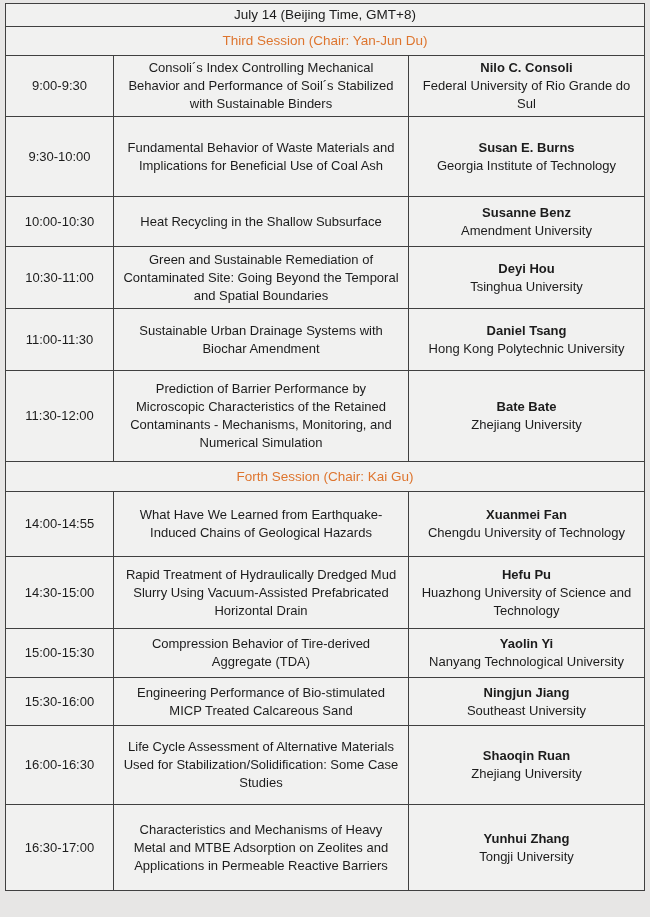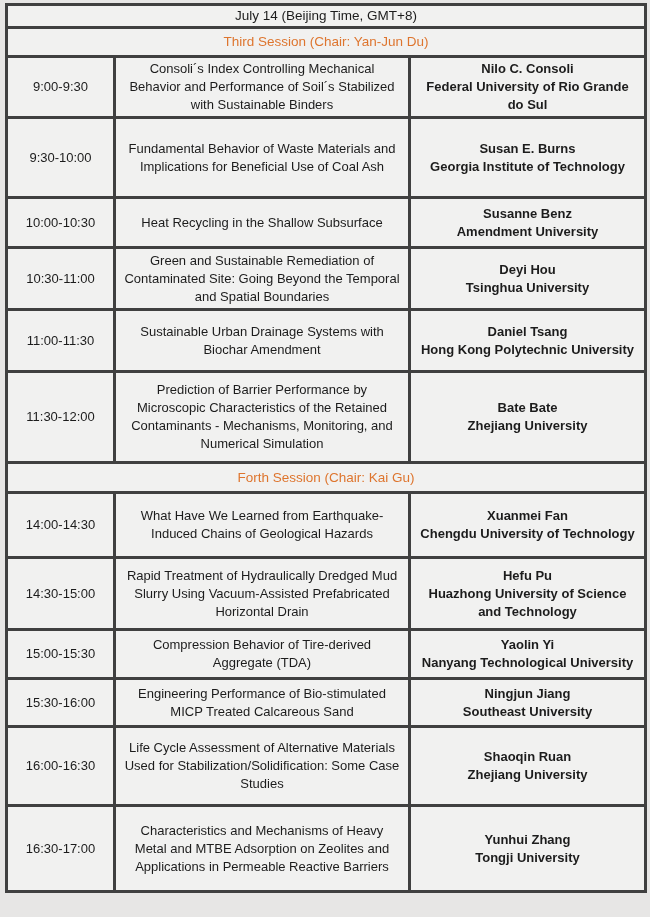--- a/index.html
+++ b/index.html
@@ -14,21 +14,21 @@
     color: #1c1c1c;
     overflow: hidden;
   }
   .schedule-table {
     border-collapse: collapse;
     table-layout: fixed;
     width: 639px;
     margin: 3px 0 0 5px;
   }
   .schedule-table td {
-    border: 3px solid #404040;
+    border: 1px solid #404040;
     background: #f1f1f0;
     vertical-align: middle;
     text-align: center;
     font-size: 13px;
     line-height: 18px;
     padding: 2px 8px;
     word-wrap: break-word;
   }
   td.date-cell {
     font-size: 13.5px;
@@ -39,21 +39,21 @@
     font-size: 13.5px;
     padding: 2px 0;
   }
   td.time-cell {
     padding: 2px 4px;
   }
   .speaker-name {
     font-weight: bold;
   }
   .speaker-affiliation {
-    font-weight: bold;
+    font-weight: normal;
   }
 </style>
 </head>
 <body>
 
 <table class="schedule-table">
   <colgroup>
     <col style="width:108px">
     <col style="width:295px">
     <col style="width:236px">
@@ -119,21 +119,21 @@
         <div class="speaker-name">Bate Bate</div>
         <div class="speaker-affiliation">Zhejiang University</div>
       </td>
     </tr>
 
     <tr style="height:30px">
       <td class="session-cell" colspan="3">Forth Session (Chair: Kai Gu)</td>
     </tr>
 
     <tr style="height:65px">
-      <td class="time-cell">14:00-14:30</td>
+      <td class="time-cell">14:00-14:55</td>
       <td class="title-cell">What Have We Learned from Earthquake-Induced Chains of Geological Hazards</td>
       <td class="speaker-cell">
         <div class="speaker-name">Xuanmei Fan</div>
         <div class="speaker-affiliation">Chengdu University of Technology</div>
       </td>
     </tr>
 
     <tr style="height:72px">
       <td class="time-cell">14:30-15:00</td>
       <td class="title-cell">Rapid Treatment of Hydraulically Dredged Mud Slurry Using Vacuum-Assisted Prefabricated Horizontal Drain</td>

